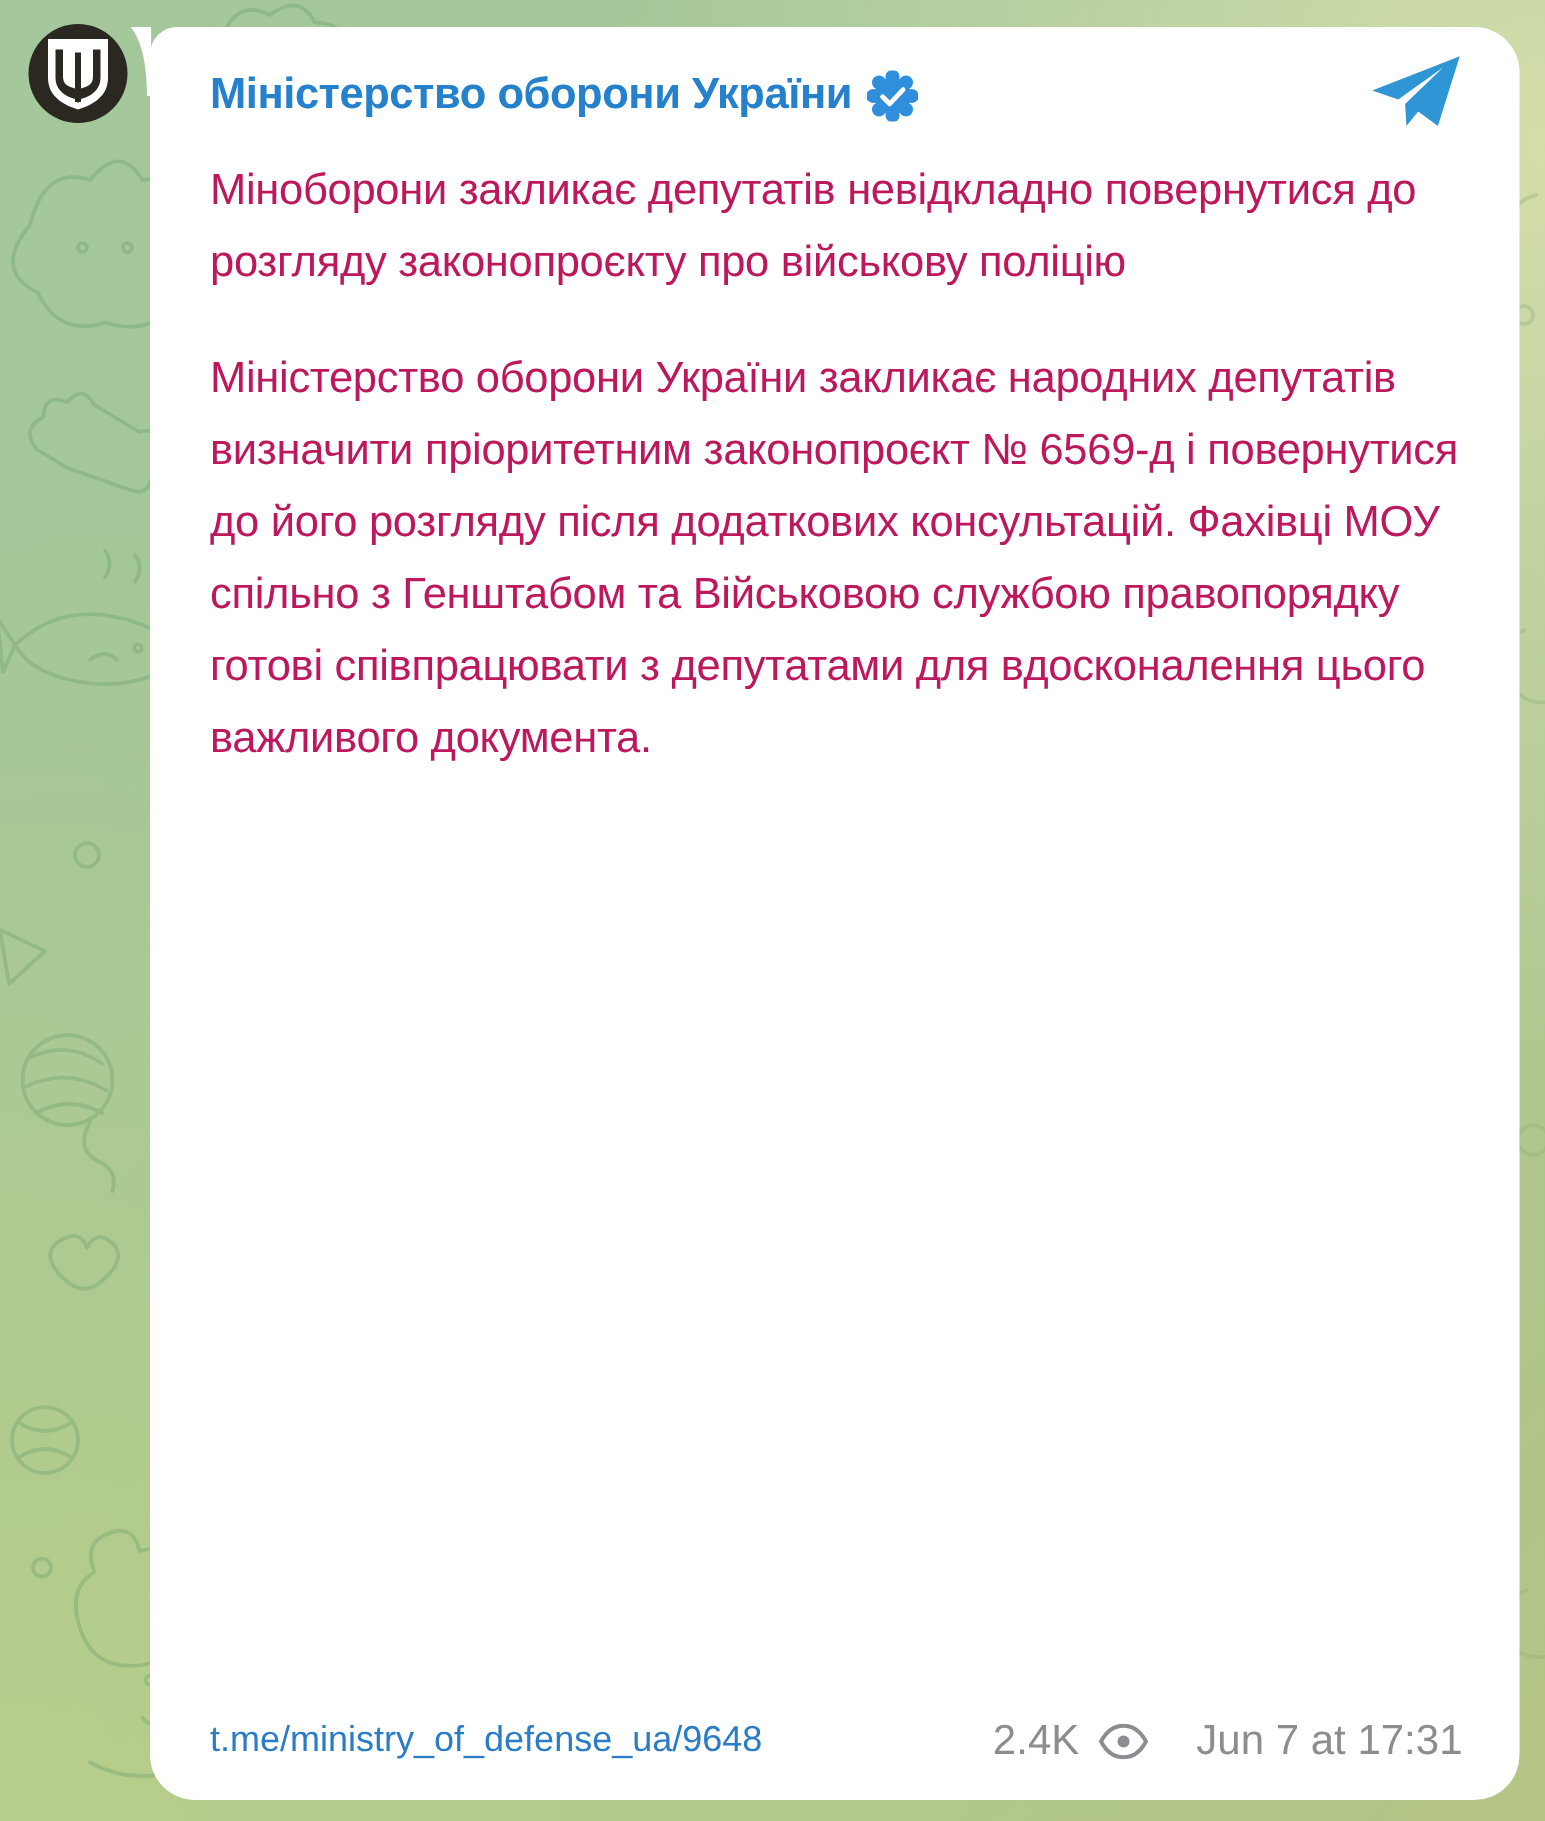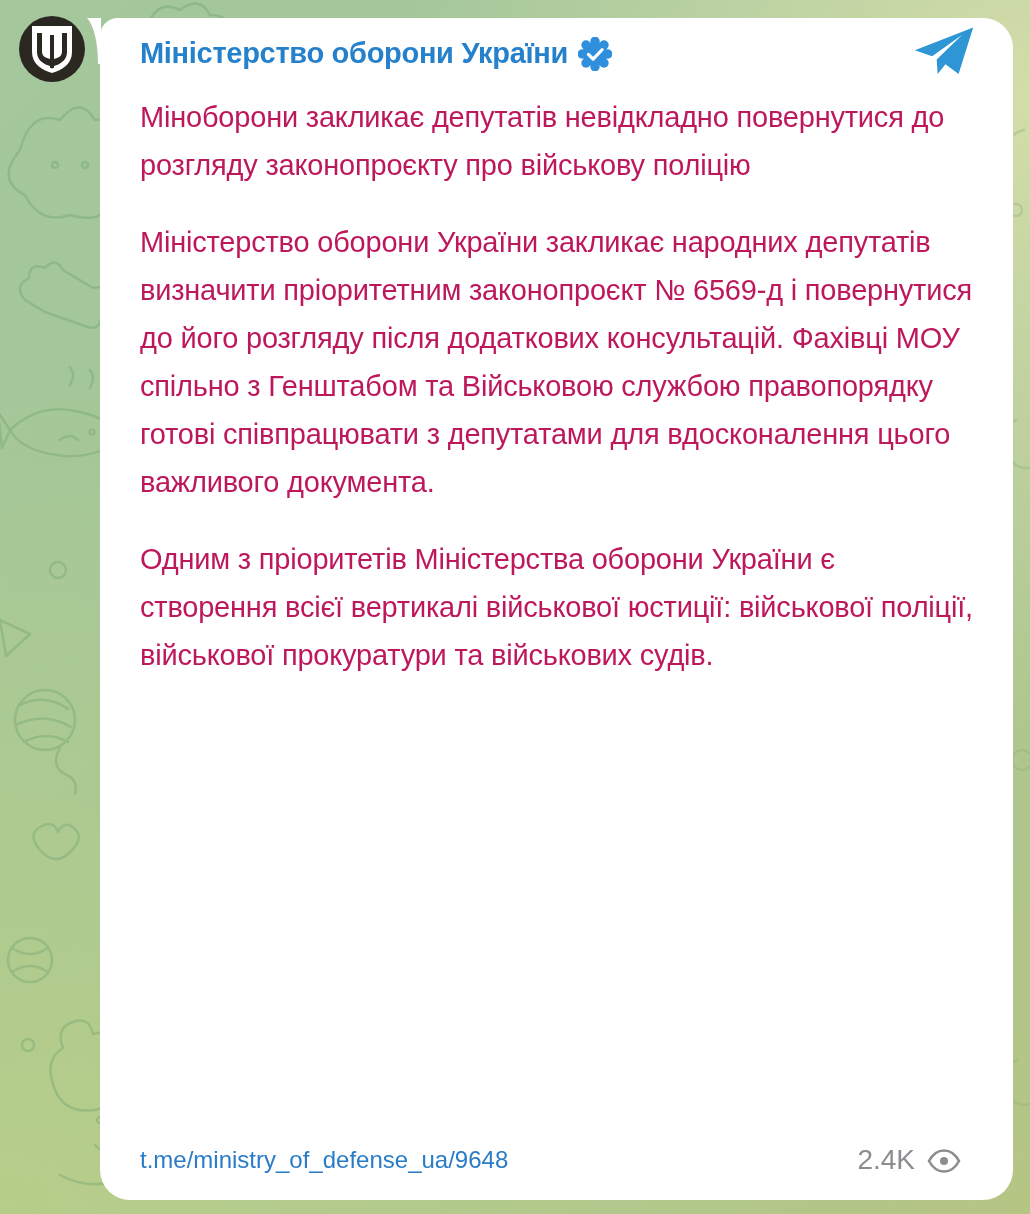--- a/index.html
+++ b/index.html
@@ -22,21 +22,21 @@
     width: 66px; height: 66px; border-radius: 50%;
     background: #2b2822; z-index: 2;
     display: flex; align-items: center; justify-content: center;
   }
 
   .bubble {
     position: absolute; left: 100px; top: 18px; right: 17px; bottom: 14px;
     background: #ffffff;
     border-radius: 18px 30px 30px 30px;
     z-index: 1;
-    padding: 12px 38px 18px 40px;
+    padding: 22px 38px 18px 40px;
     display: flex; flex-direction: column;
   }
   .bubble .tail {
     position: absolute; left: -13px; top: 0;
     width: 14px; height: 46px; background: #ffffff;
     clip-path: path('M14 0 L0 0 C7 8 11 24 11 46 L14 46 Z');
   }
 
   .header-row {
     display: flex; align-items: center; gap: 10px;
@@ -142,24 +142,24 @@
       <path d="M11 18.5 l5 5 l9.5 -10" stroke="#ffffff" stroke-width="3.4" fill="none" stroke-linecap="round" stroke-linejoin="round"></path>
     </svg>
     <svg class="share-plane" viewBox="0 0 34 30">
       <path d="M33 1 L1 13.5 L10.5 16.8 L27 5 L13 18.5 L13.5 26.5 L17.8 21.2 L25 26.5 Z" fill="#2f96d5"></path>
     </svg>
   </div>
 
   <div class="message-text">
     <p>Міноборони закликає депутатів невідкладно повернутися до розгляду законопроєкту про військову поліцію</p>
     <p>Міністерство оборони України закликає народних депутатів визначити пріоритетним законопроєкт № 6569-д і повернутися до його розгляду після додаткових консультацій. Фахівці МОУ спільно з Генштабом та Військовою службою правопорядку готові співпрацювати з депутатами для вдосконалення цього важливого документа.</p>
-    <p>Одним з пріоритетів Міністерства оборони України є створення всієї вертикалі військової юстиції: військової поліції, військової прокуратури та військових судів.</p>
   </div>
 
   <div class="footer-row">
     <a class="post-link" href="#">t.me/ministry_of_defense_ua/9648</a>
     <span class="views-count">2.4K</span>
     <svg class="eye-icon" viewBox="0 0 34 24">
       <path d="M2 12 C6 4.5 11 1.5 17 1.5 C23 1.5 28 4.5 32 12 C28 19.5 23 22.5 17 22.5 C11 22.5 6 19.5 2 12 Z" fill="none" stroke="#8d8d91" stroke-width="2.6"></path>
       <circle cx="17" cy="12" r="4" fill="#8d8d91"></circle>
     </svg>
+    <span class="timestamp">Jun 7 at 17:31</span>
   </div>
 </div>
 
 </body></html>

